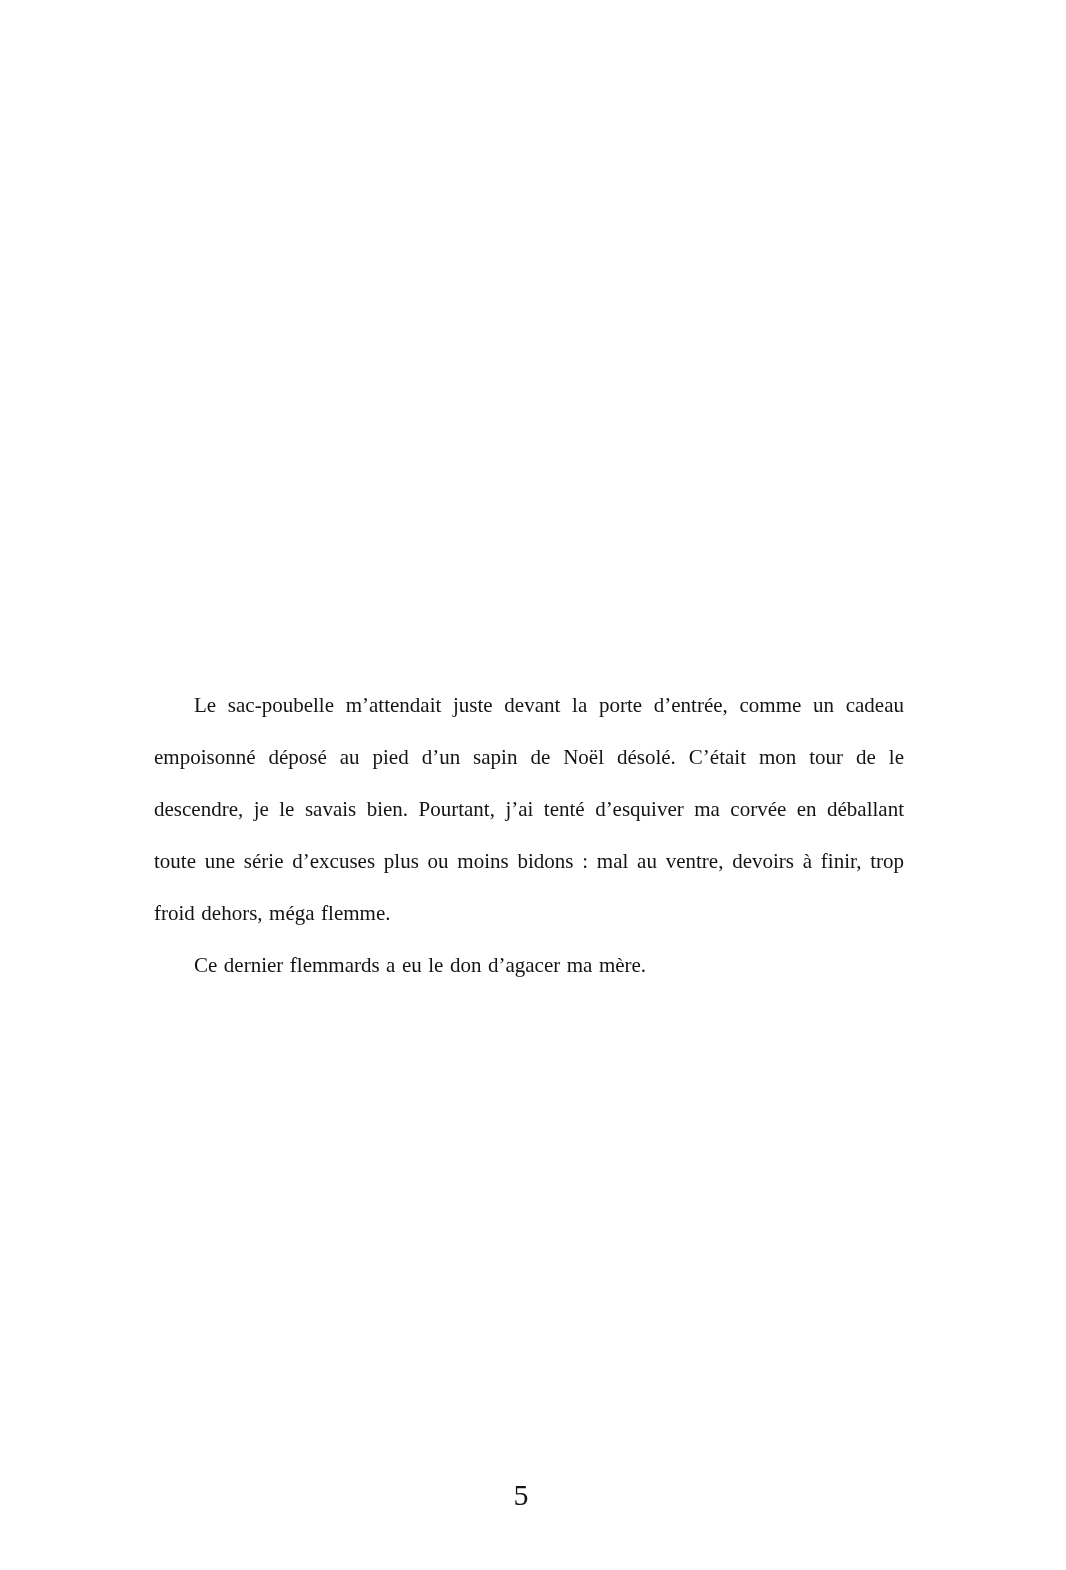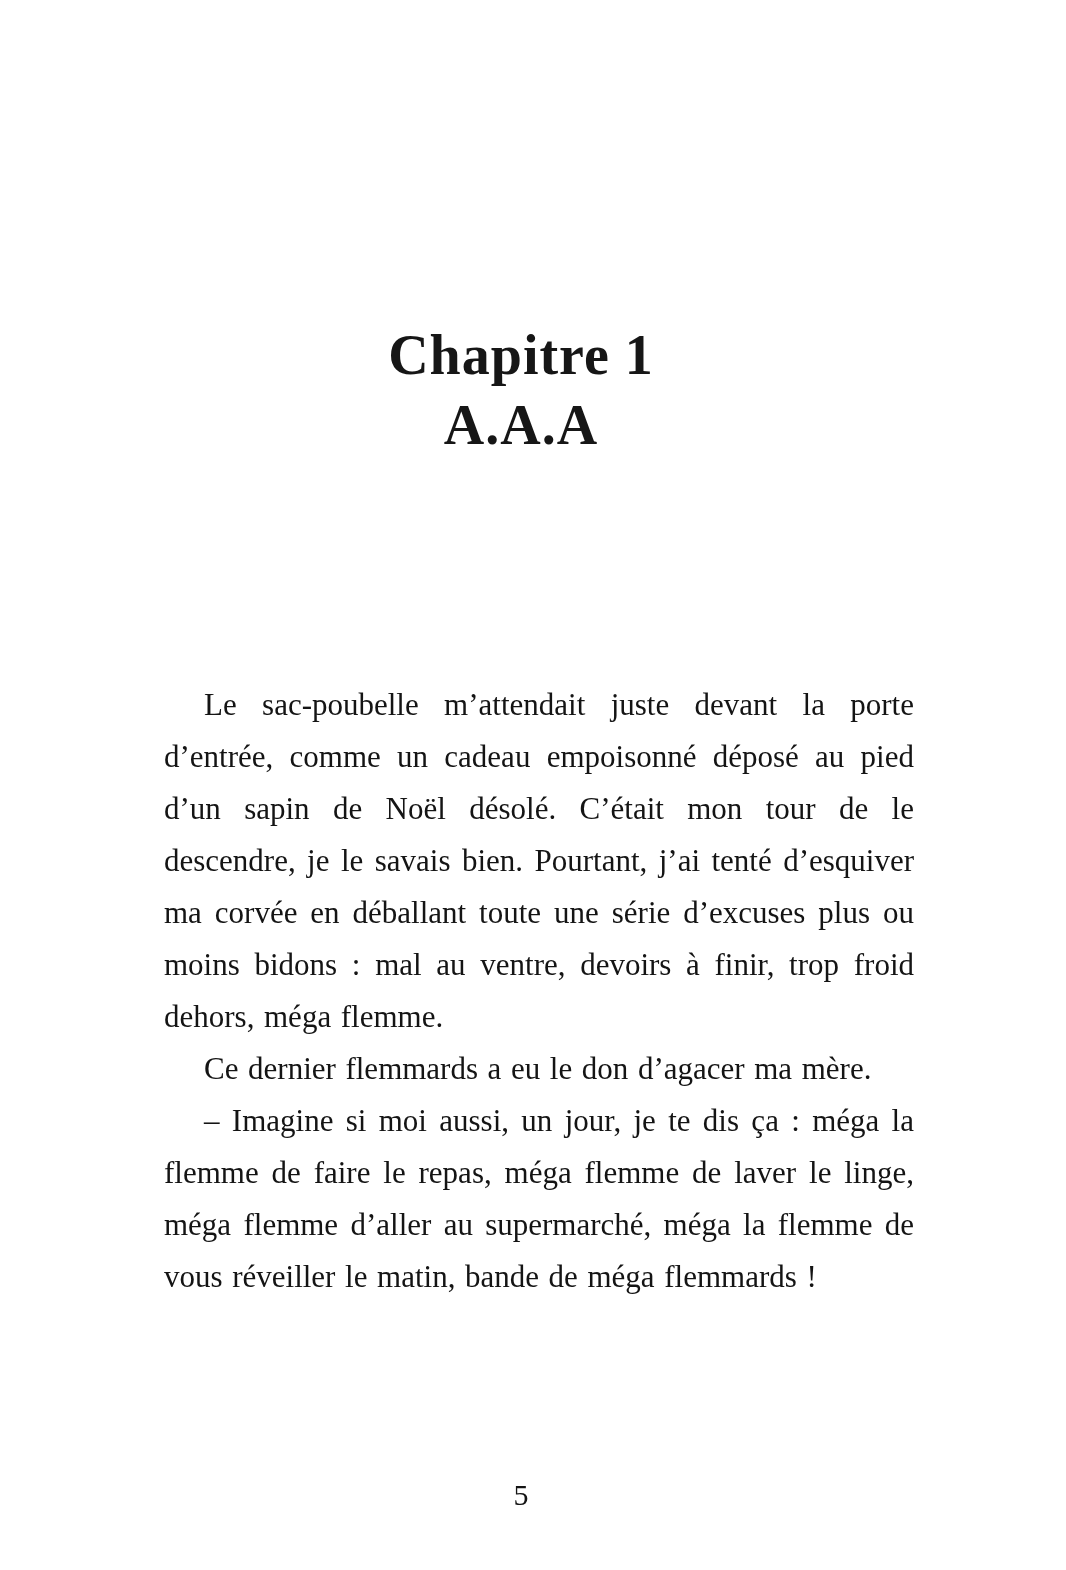--- a/index.html
+++ b/index.html
@@ -24,23 +24,23 @@
     text-align: center;
     font-weight: bold;
     font-size: 56px;
     line-height: 70px;
     letter-spacing: 1px;
     color: #161616;
   }
   .body-text {
     position: absolute;
     top: 679px;
-    left: 164px;
+    left: 154px;
     width: 750px;
-    font-size: 31px;
+    font-size: 21px;
     line-height: 52px;
     text-align: justify;
     color: #141414;
   }
   .body-text p {
     margin: 0;
     padding: 0;
     text-indent: 40px;
     word-spacing: 0.06em;
   }
@@ -53,28 +53,23 @@
     font-size: 30px;
     line-height: 34px;
     color: #141414;
   }
 </style>
 </head>
 <body>
 
 <div class="page">
 
-  <header class="chapter-heading">
-    <div>Chapitre 1</div>
-    <div>A.A.A</div>
-  </header>
 
   <main class="body-text">
     <p>Le sac-poubelle m’attendait juste devant la porte d’entrée, comme un cadeau empoisonné déposé au pied d’un sapin de Noël désolé. C’était mon tour de le descendre, je le savais bien. Pourtant, j’ai tenté d’esquiver ma corvée en déballant toute une série d’excuses plus ou moins bidons&nbsp;: mal au ventre, devoirs à finir, trop froid dehors, méga flemme.</p>
     <p>Ce dernier flemmards a eu le don d’agacer ma mère.</p>
-    <p>–&nbsp;Imagine si moi aussi, un jour, je te dis ça&nbsp;: méga la flemme de faire le repas, méga flemme de laver le linge, méga flemme d’aller au supermarché, méga la flemme de vous réveiller le matin, bande de méga flemmards&nbsp;!</p>
   </main>
 
   <footer class="page-footer">
     <span>5</span>
   </footer>
 
 </div>
 
 </body></html>

